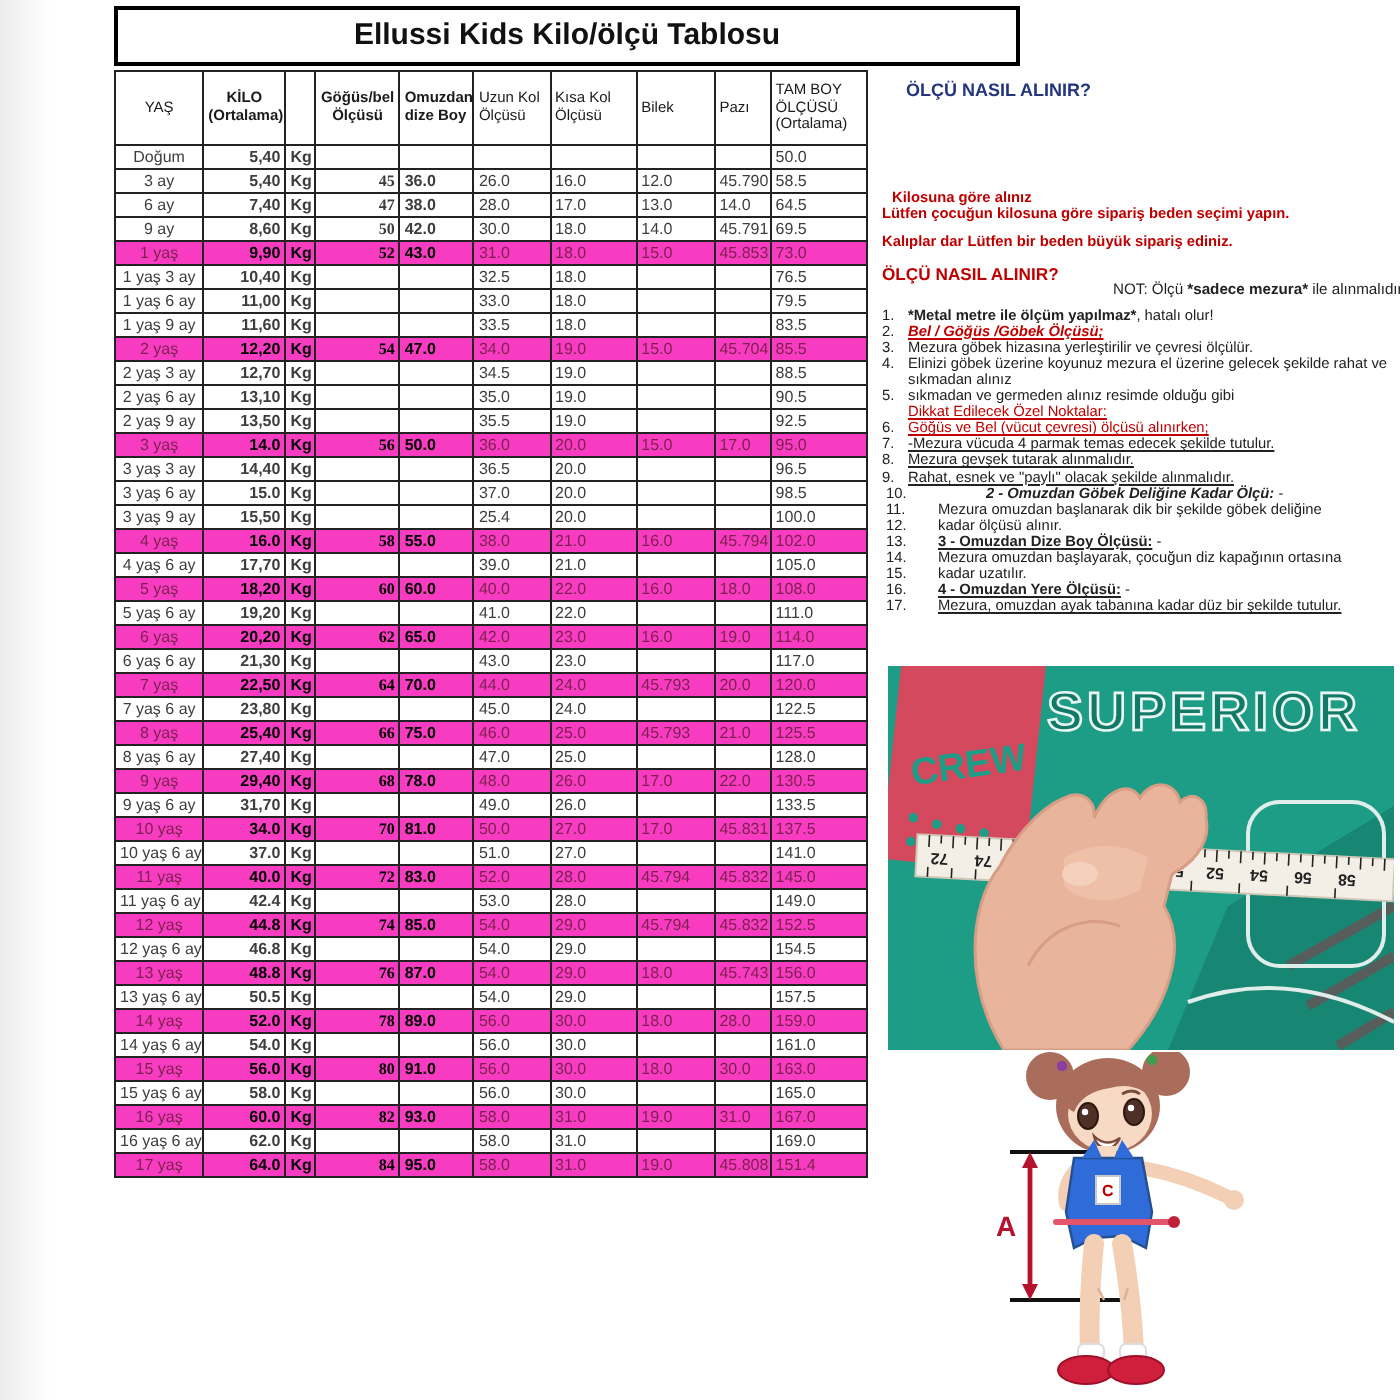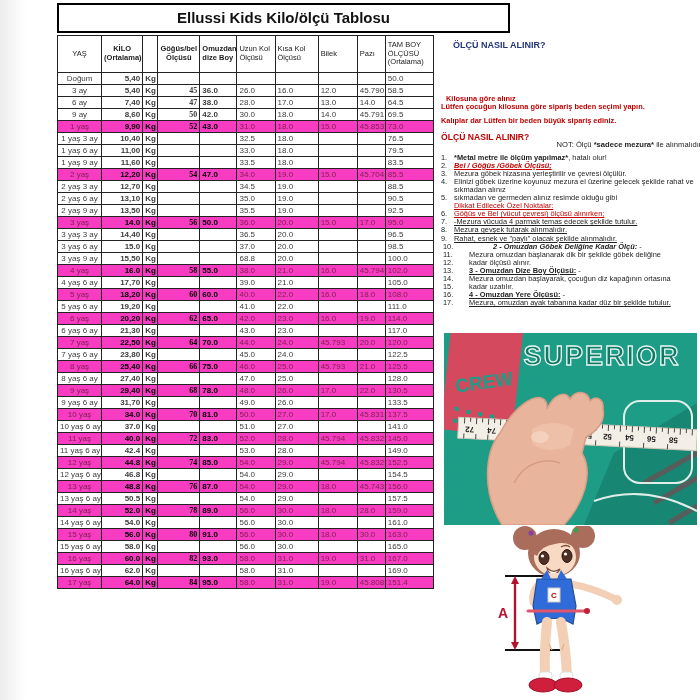--- a/index.html
+++ b/index.html
@@ -272,21 +272,21 @@
           <td class="c7"></td>
           <td class="c8"></td>
           <td class="c9">98.5</td>
         </tr>
         <tr>
           <td class="c0">3 yaş 9 ay</td>
           <td class="c1">15,50</td>
           <td class="c2">Kg</td>
           <td class="c3"></td>
           <td class="c4"></td>
-          <td class="c5">68.8</td>
+          <td class="c5">25.4</td>
           <td class="c6">20.0</td>
           <td class="c7"></td>
           <td class="c8"></td>
           <td class="c9">100.0</td>
         </tr>
         <tr class="hl">
           <td class="c0">4 yaş</td>
           <td class="c1">16.0</td>
           <td class="c2">Kg</td>
           <td class="c3">58</td>

